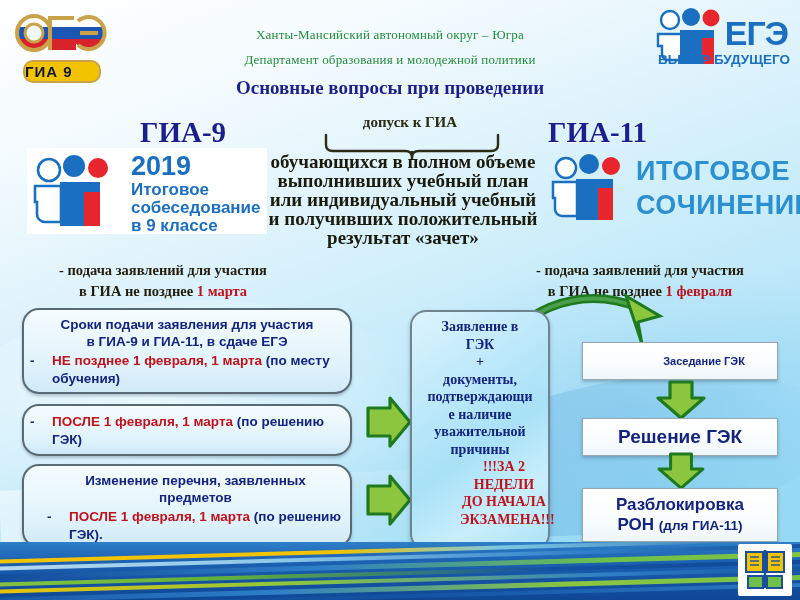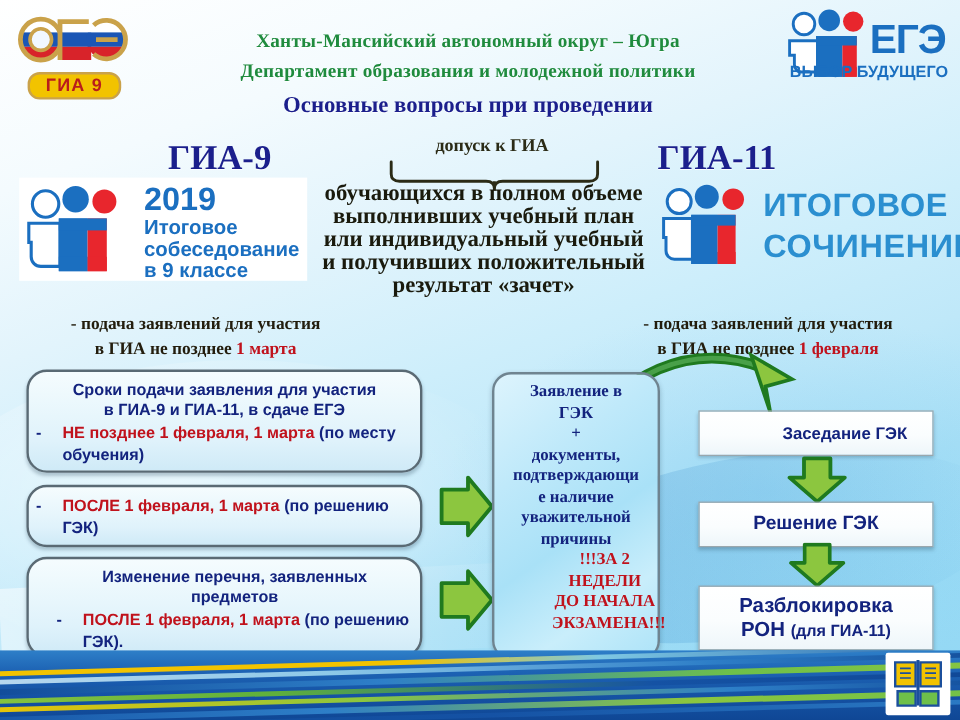--- a/index.html
+++ b/index.html
@@ -19,46 +19,46 @@
     background:radial-gradient(ellipse at 50% 50%, rgba(120,200,240,.35), rgba(255,255,255,0) 68%);}
   .sw3{right:-40px;top:380px;width:420px;height:150px;
     background:linear-gradient(95deg,rgba(40,130,200,.28),rgba(40,130,200,0));
     transform:rotate(-9deg);border-radius:60%;}
   .sw4{left:0;top:470px;width:800px;height:70px;
     background:linear-gradient(100deg,rgba(255,255,255,.5),rgba(255,255,255,0) 60%);
     transform:rotate(-3deg);}
 
   
   .hdr-title{position:absolute;left:110px;top:22px;width:560px;text-align:center;}
-  .hdr-line{color:#1f8b3e;font-weight:bold;font-size:16px;line-height:25px;
+  .hdr-line{color:#1f8b3e;font-weight:normal;font-size:13px;line-height:25px;
     text-shadow:0 1px 0 rgba(255,255,255,.9);letter-spacing:.2px;}
   .hdr-sub{color:#1b1f8c;font-weight:bold;font-size:19px;line-height:26px;margin-top:3px;
     text-shadow:0 1px 0 rgba(255,255,255,.9);}
 
   
   .oge-logo{position:absolute;left:10px;top:6px;width:100px;height:80px;}
-  .oge-txt{position:absolute;left:0;top:54px;width:100px;text-align:center;
-    font-family:"Liberation Sans",sans-serif;font-weight:bold;font-size:15px;color:#b91c1c;
+  .oge-txt{position:absolute;left:0;top:54px;width:100px;text-align:left;
+    font-family:"Liberation Sans",sans-serif;font-weight:bold;font-size:15px;color:#0f172a;
     background:#f2c300;border:2px solid #caa24a;border-radius:10px;padding:1px 0;width:74px;left:13px;
     letter-spacing:1px;}
   
   .ege-logo{position:absolute;right:6px;top:4px;width:152px;height:72px;}
   .ege-word{position:absolute;right:6px;top:10px;font-family:"Liberation Sans",sans-serif;
     font-weight:bold;font-size:34px;color:#1b6fc0;letter-spacing:-1px;}
   .ege-slogan{position:absolute;right:4px;top:48px;font-family:"Liberation Sans",sans-serif;
     font-weight:bold;font-size:13.5px;color:#1b6fc0;letter-spacing:0px;}
 
   
   .gia9{position:absolute;left:140px;top:116px;font-size:29px;font-weight:bold;color:#1b1f8c;
     text-shadow:0 1px 0 rgba(255,255,255,.9);}
   .gia11{position:absolute;left:548px;top:116px;font-size:29px;font-weight:bold;color:#1b1f8c;
     text-shadow:0 1px 0 rgba(255,255,255,.9);}
 
   
-  .sob-box{position:absolute;left:16px;top:148px;width:240px;height:86px;background:#fff;}
+  .sob-box{position:absolute;left:27px;top:148px;width:240px;height:86px;background:#fff;}
   .sob-year{position:absolute;left:104px;top:3px;font-family:"Liberation Sans",sans-serif;
     font-weight:bold;font-size:27px;color:#1b6fc0;}
   .sob-l{position:absolute;left:104px;font-family:"Liberation Sans",sans-serif;font-weight:bold;
     font-size:17px;color:#1b6fc0;white-space:nowrap;}
 
   
   .soch-box{position:absolute;left:548px;top:150px;width:250px;height:82px;}
   .soch-l{position:absolute;left:88px;font-family:"Liberation Sans",sans-serif;font-weight:bold;
     font-size:27px;color:#2b8fd0;letter-spacing:.5px;white-space:nowrap;}
 
@@ -97,22 +97,22 @@
     font-family:"Liberation Serif",serif;font-weight:bold;text-align:center;
     font-size:14px;line-height:17.5px;color:#13237e;padding-top:6px;}
   .cbox .red{color:#c0121c;padding-left:48px;}
 
   
   .wbox{position:absolute;border:1px solid #9aa7ad;
     background:linear-gradient(180deg,#ffffff 0%,#fafdfe 55%,#eef6fa 100%);
     box-shadow:0 2px 3px rgba(40,70,90,.3);box-sizing:border-box;
     font-family:"Liberation Sans",sans-serif;font-weight:bold;color:#13237e;
     text-align:center;display:flex;align-items:center;justify-content:center;}
-  .w1{left:582px;top:342px;width:196px;height:38px;font-size:14px;padding-left:48px;}
-  .w2{left:582px;top:418px;width:196px;height:38px;font-size:16px;}
+  .w1{left:582px;top:342px;width:196px;height:38px;font-size:11px;padding-left:48px;}
+  .w2{left:582px;top:418px;width:196px;height:38px;font-size:19px;}
   .w3{left:582px;top:488px;width:196px;height:54px;font-size:17px;flex-direction:column;line-height:20px;}
   .w3 .small{font-size:13.5px;}
 
   
   .garrow{position:absolute;}
   
   .band{position:absolute;left:0;bottom:0;width:800px;height:58px;overflow:hidden;
     background:linear-gradient(180deg,#2e7fc8 0%,#1d63b4 30%,#1552a4 65%,#0f4795 100%);}
   .band i{position:absolute;display:block;height:4px;left:-40px;width:900px;transform:rotate(-1.6deg);}
   .band-logo{position:absolute;right:8px;bottom:4px;width:54px;height:52px;background:#fff;

